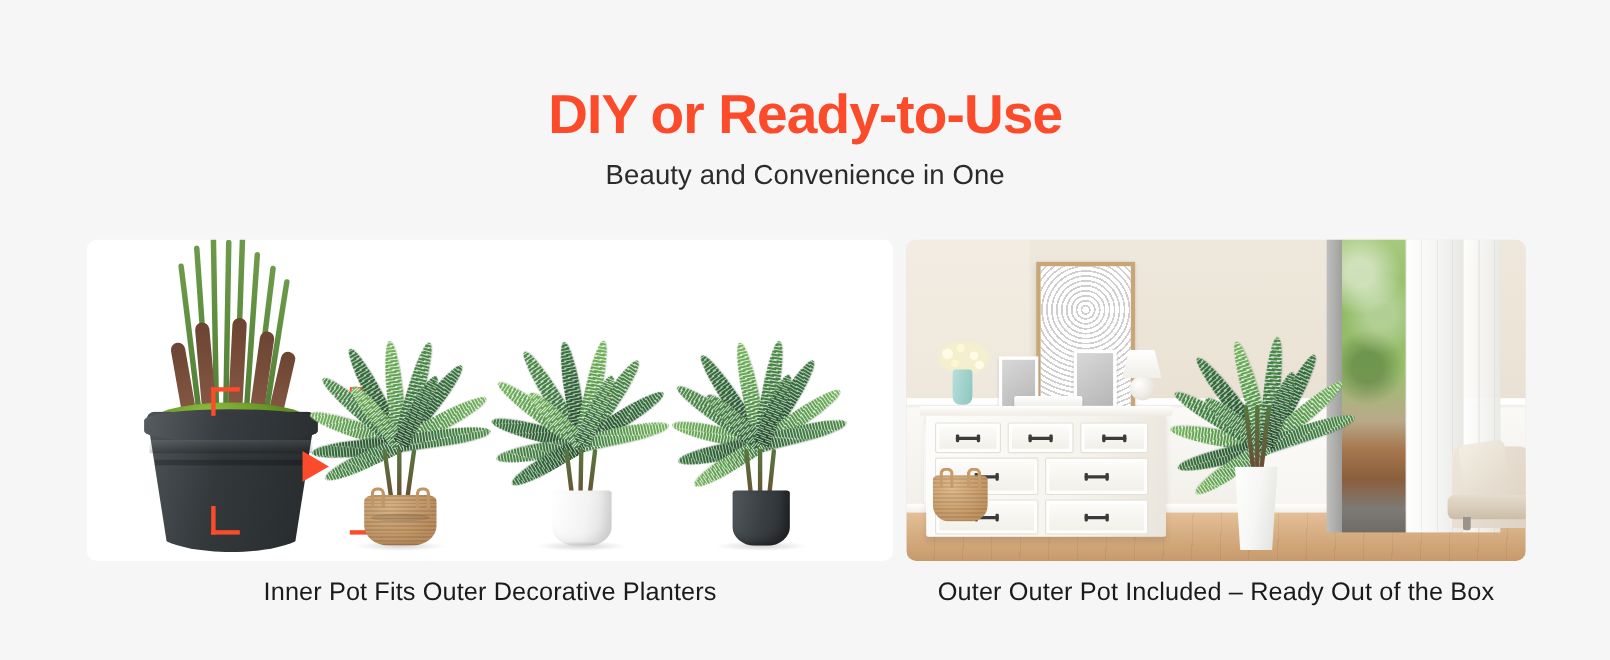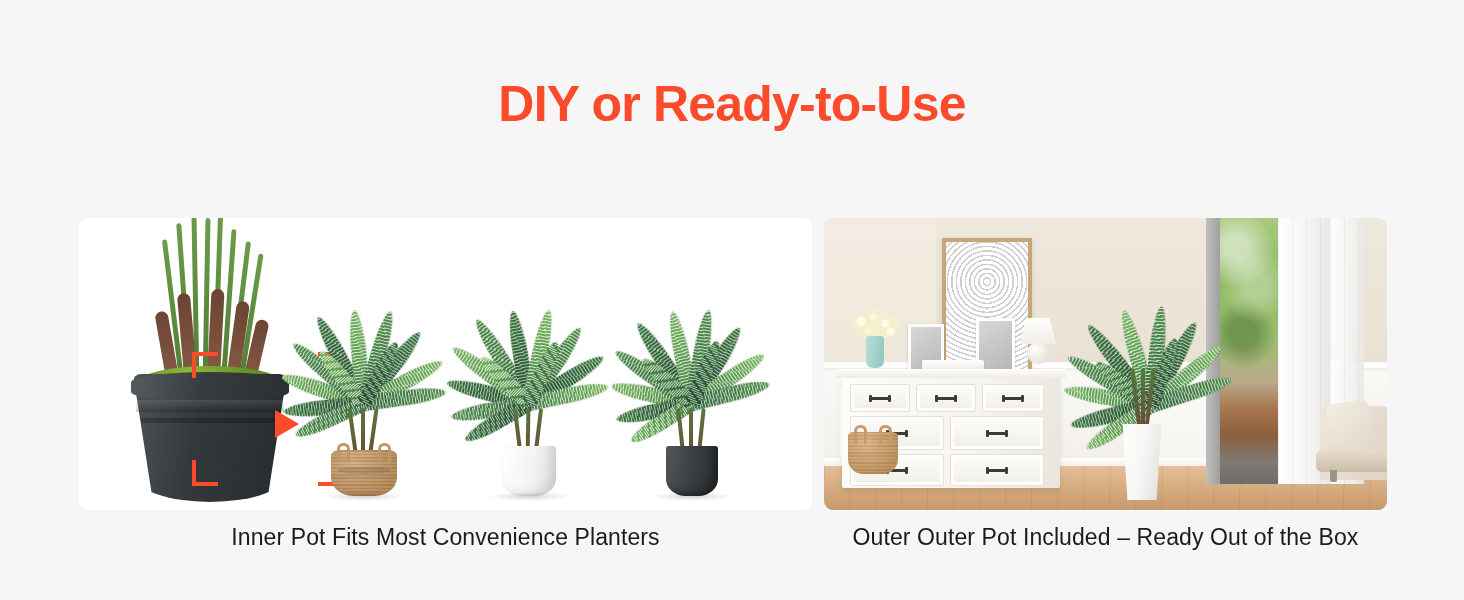--- a/index.html
+++ b/index.html
@@ -403,20 +403,21 @@
 
   
 </style>
 </head>
 <body>
 
 <div class="banner">
 
   <div class="header">
     <h1 class="title">DIY or Ready-to-Use</h1>
+    <p class="subtitle">Beauty and Convenience in One</p>
   </div>
 
   <div class="cards">
 
     <div class="card card-left">
       <div class="lc">
 
         <div class="hero">
           <div class="hero-stems">
             <div class="stem" style="left:6px;  height:150px; transform:rotate(-7deg);"></div>
@@ -605,16 +606,16 @@
             <div class="trunk" style="left:9px;  height:62px; transform:rotate(0deg);"></div>
             <div class="trunk" style="left:16px; height:62px; transform:rotate(7deg);"></div>
           </div>
           <div class="room-planter"></div>
         </div>
 
       </div>
     </div>
   </div>
 
-  <div class="caption caption-left">Inner Pot Fits Most Convenience Planters</div>
+  <div class="caption caption-left">Inner Pot Fits Outer Decorative Planters</div>
   <div class="caption caption-right">Outer Outer Pot Included – Ready Out of the Box</div>
 
 </div>
 
 </body></html>

